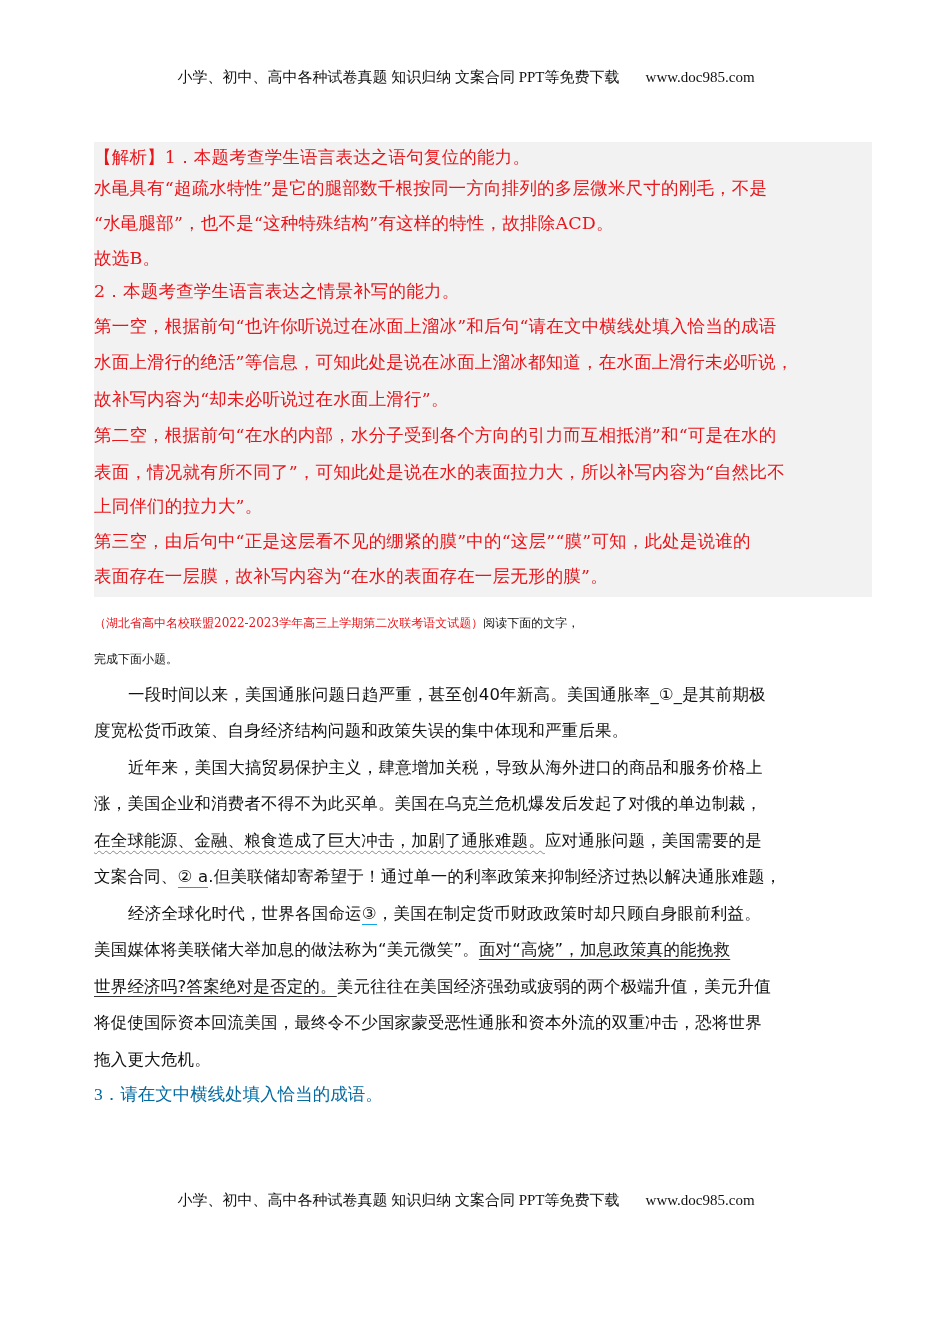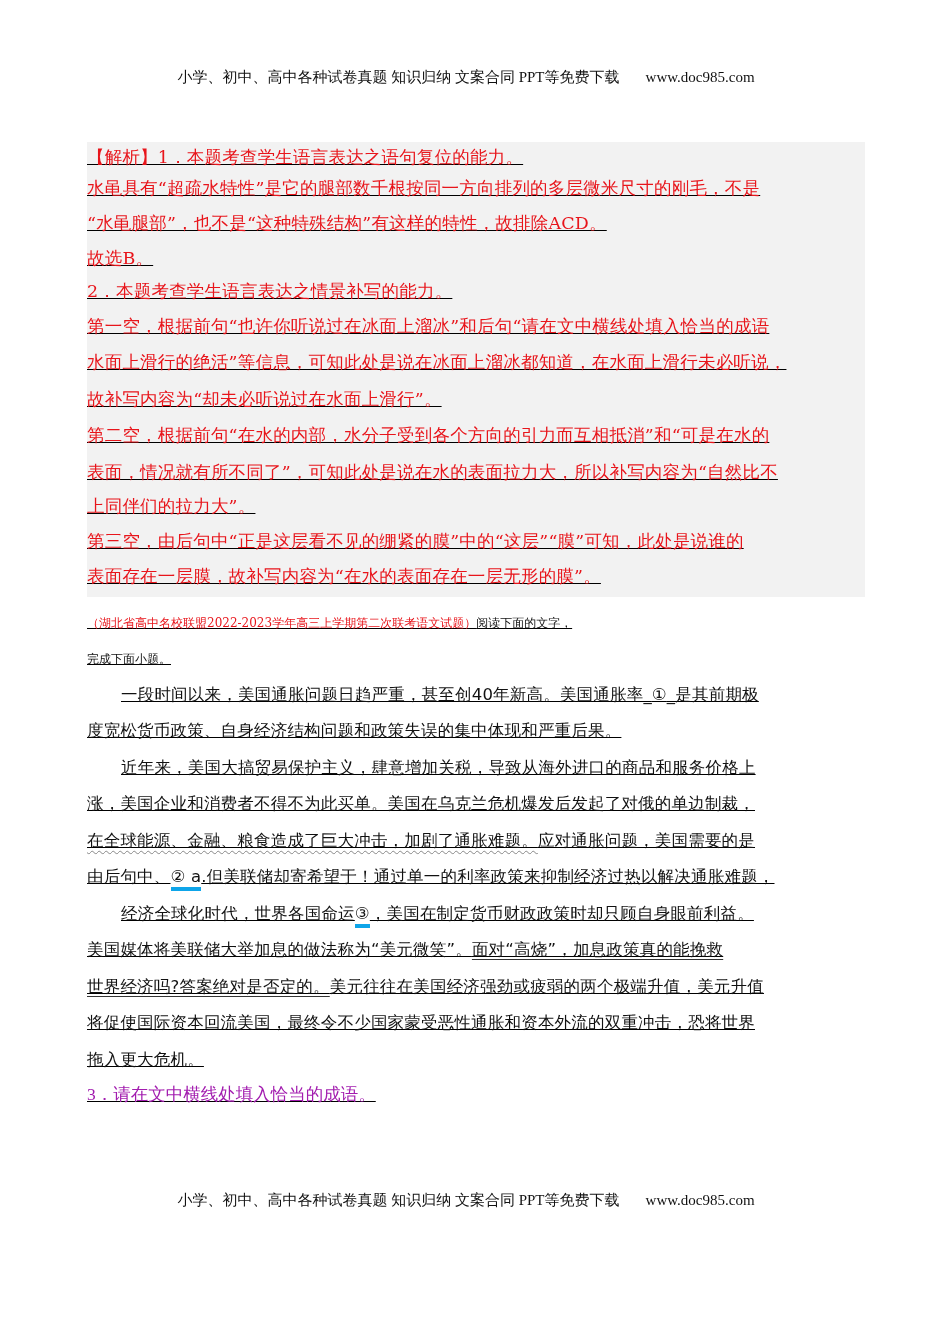--- a/index.html
+++ b/index.html
@@ -24,24 +24,23 @@
       font-size: 15px;
       color: #111;
       white-space: nowrap;
     }
     .header { top: 68px; }
     .footer { top: 1191px; }
     .header .site, .footer .site { margin-left: 26px; }
 
     .page {
       position: absolute;
-      left: 87px;
+      left: 94px;
       top: 142px;
       width: 778px;
-      text-decoration: underline;
     }
     .analysis-box {
       background: #f2f2f2;
       width: 778px;
       padding: 0 0 4px 0;
     }
     .line {
       font-size: 17.5px;
       line-height: 36.5px;
       white-space: nowrap;
@@ -72,28 +71,28 @@
       text-underline-offset: 4px;
       text-decoration-thickness: 1px;
     }
     .solid-ul {
       text-decoration: underline #333;
       text-underline-offset: 4px;
       text-decoration-thickness: 1px;
     }
     .blank-ul {
       display: inline-block;
-      border-bottom: 4px solid #0ea5e9;
+      border-bottom: 1px solid #0ea5e9;
       line-height: 20px;
     }
     .question {
       font-family: "Liberation Serif", "DejaVu Serif", serif;
       font-size: 17.5px;
       line-height: 32px;
-      color: #a21caf;
+      color: #0369a1;
     }
   </style>
 </head>
 <body>
 
 <div class="header">
   <span>小学、初中、高中各种试卷真题  知识归纳  文案合同  PPT等免费下载</span><span class="site">www.doc985.com</span>
 </div>
 
 <div class="page">
@@ -126,21 +125,21 @@
       <span>一段时间以来，美国通胀问题日趋严重，甚至创40年新高。美国通胀率_</span><span>①</span><span>_是其前期极</span>
     </div>
     <div class="line">度宽松货币政策、自身经济结构问题和政策失误的集中体现和严重后果。</div>
 
     <div class="line indent">近年来，美国大搞贸易保护主义，肆意增加关税，导致从海外进口的商品和服务价格上</div>
     <div class="line">涨，美国企业和消费者不得不为此买单。美国在乌克兰危机爆发后发起了对俄的单边制裁，</div>
     <div class="line">
       <span class="wavy">在全球能源、金融、粮食造成了巨大冲击，加剧了通胀难题。</span><span>应对通胀问题，美国需要的是</span>
     </div>
     <div class="line">
-      <span>由后句中、</span><span class="blank-ul">② a</span><span>.但美联储却寄希望于！通过单一的利率政策来抑制经济过热以解决通胀难题，</span>
+      <span>文案合同、</span><span class="blank-ul">② a</span><span>.但美联储却寄希望于！通过单一的利率政策来抑制经济过热以解决通胀难题，</span>
     </div>
 
     <div class="line indent">
       <span>经济全球化时代，世界各国命运</span><span class="blank-ul">③ </span><span>，美国在制定货币财政政策时却只顾自身眼前利益。</span>
     </div>
     <div class="line">
       <span>美国媒体将美联储大举加息的做法称为“美元微笑”。</span><span class="solid-ul">面对“高烧”，加息政策真的能挽救</span>
     </div>
     <div class="line">
       <span class="solid-ul">世界经济吗?答案绝对是否定的。</span><span>美元往往在美国经济强劲或疲弱的两个极端升值，美元升值</span>

